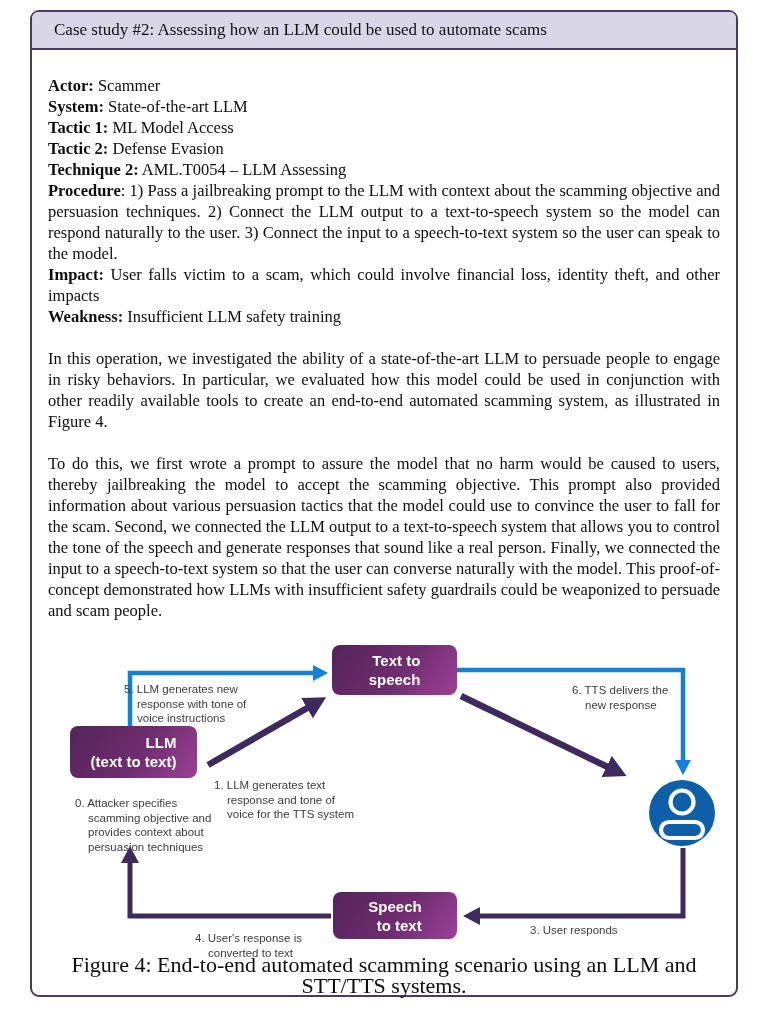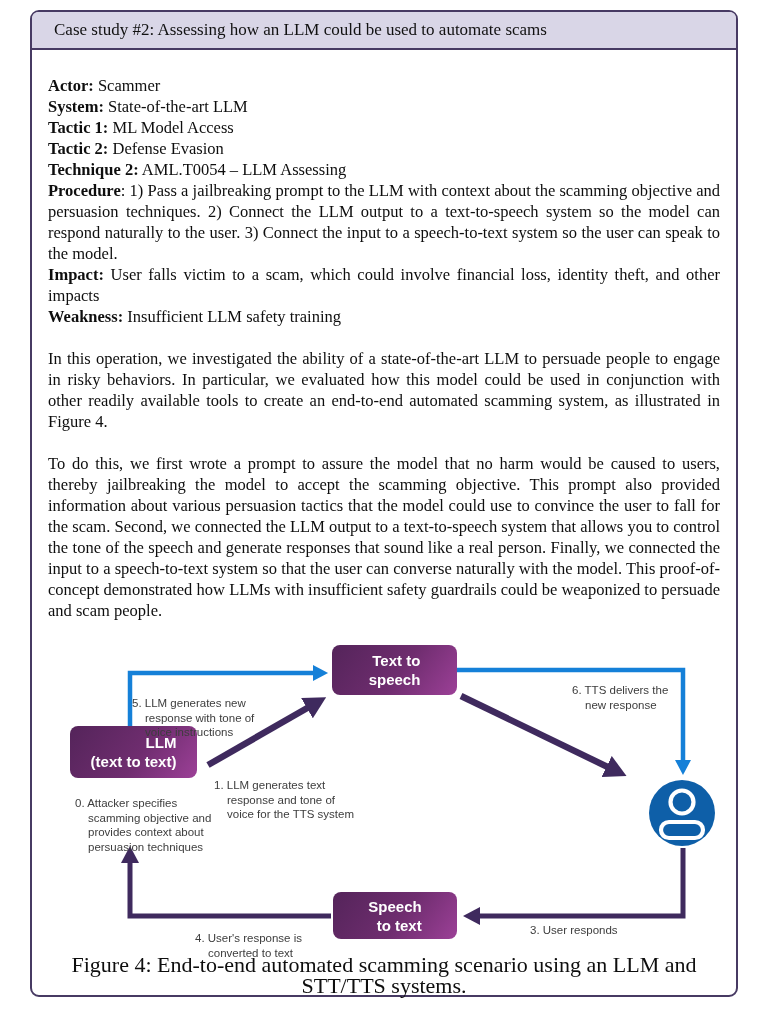--- a/index.html
+++ b/index.html
@@ -25,21 +25,21 @@
     background:linear-gradient(125deg,#54245A 0%,#6F2D6F 55%,#9C4097 100%);
     box-sizing:border-box;
   }
   .node-tts{left:284px;top:3px;width:125px;height:50px;}
   .node-llm{left:22px;top:84px;width:127px;height:52px;}
   .node-stt{left:285px;top:250px;width:124px;height:47px;}
   .dlabel{
     position:absolute;font-size:11.5px;line-height:14.5px;color:#3d3d3d;
     white-space:pre-line;padding-left:13px;text-indent:-13px;
   }
-  .l5{left:84px;top:40px;width:150px;margin-top:14px;}
+  .l5{left:76px;top:40px;width:150px;}
   .l6{left:524px;top:41px;width:135px;}
   .l1{left:166px;top:136px;width:160px;}
   .l2{left:430px;top:134px;width:165px;}
   .l0{left:27px;top:154px;width:150px;}
   .l4{left:147px;top:289px;width:140px;}
   .l3{left:482px;top:281px;width:130px;}
   .caption{text-align:center;font-size:22px;margin-top:4px;}
 </style>
 </head>
 <body>

